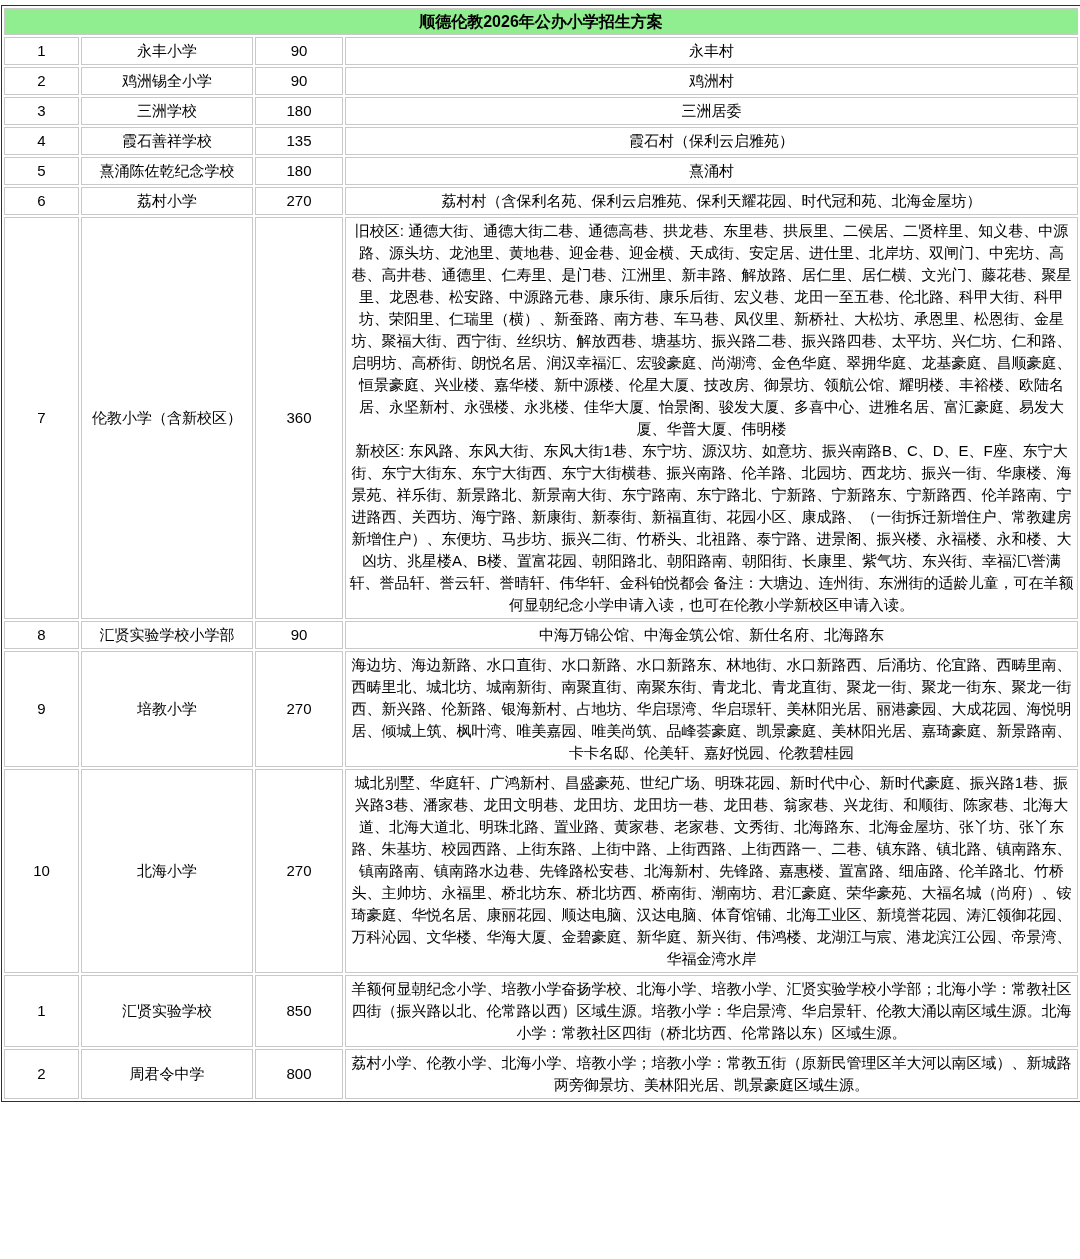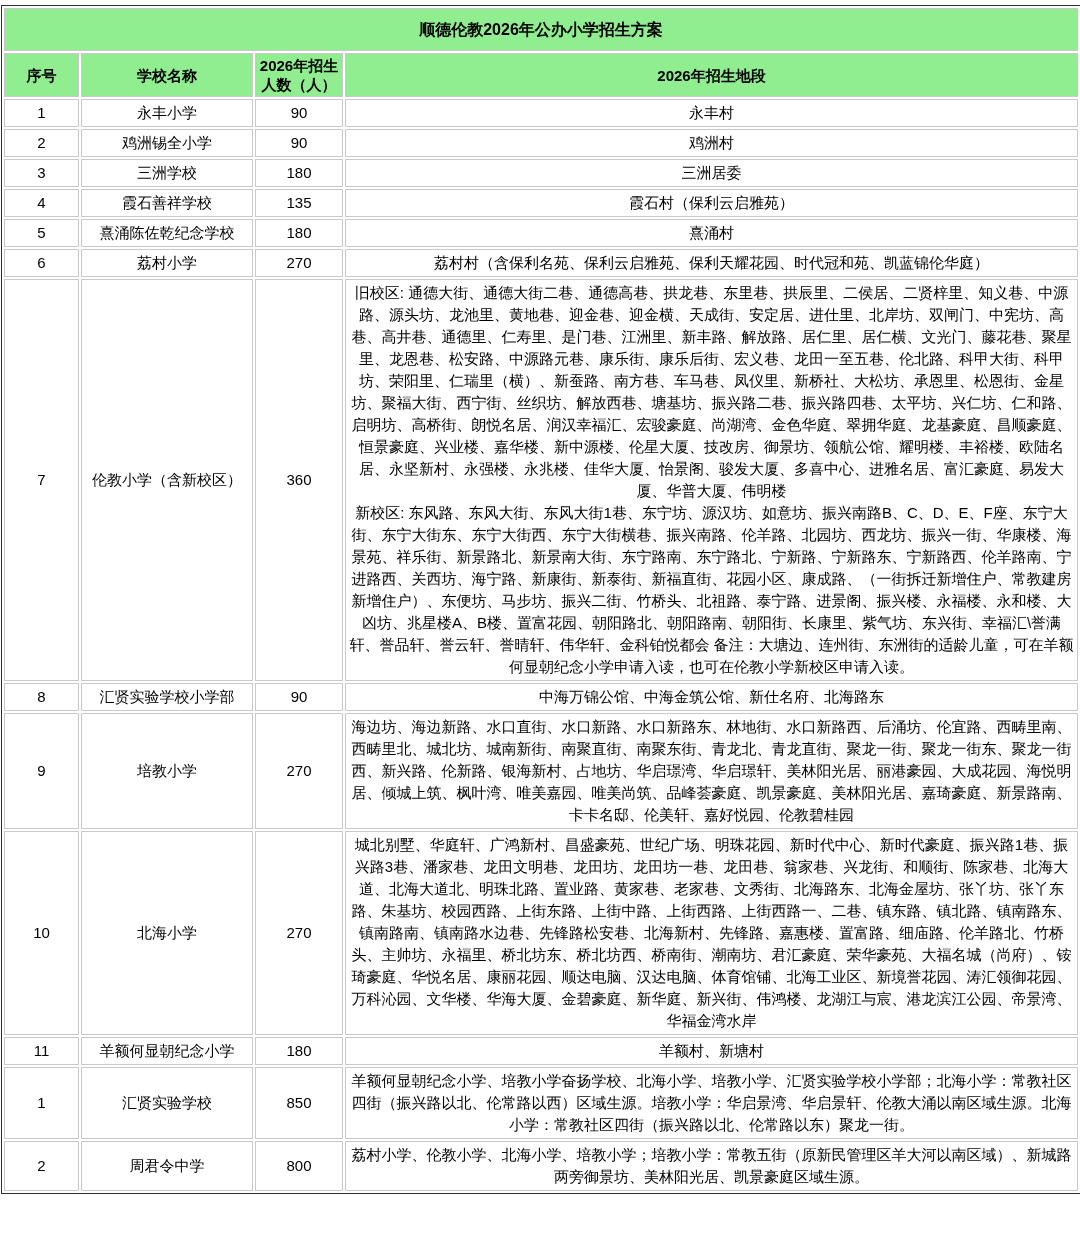--- a/index.html
+++ b/index.html
@@ -23,21 +23,21 @@
     vertical-align:middle;
     padding:2px 3px;
     word-break:break-all;
     color:#000;
   }
   td.section{
     background:#90EE90;
     font-weight:bold;
     font-size:16px;
     line-height:21px;
-    padding:10px;
+    padding:2px;
   }
   td.head{
     background:#90EE90;
     font-weight:bold;
     line-height:19px;
     padding:2px 1px;
   }
   td.area{white-space:pre-wrap;}
 </style>
 </head>
@@ -50,26 +50,20 @@
         <col style="width:172px">
         <col style="width:88px">
         <col style="width:733px">
   </colgroup>
 
   <tbody>
         <tr>
     <td class="section" colspan="4">顺德伦教2026年公办小学招生方案</td>
   </tr>
 
-  <tr>
-    <td class="head">序号</td>
-    <td class="head">学校名称</td>
-    <td class="head">2026年招生人数（人）</td>
-    <td class="head">2026年招生地段</td>
-  </tr>
 
   <tr>
     <td>1</td>
     <td>永丰小学</td>
     <td>90</td>
     <td class="area">永丰村</td>
   </tr>
   <tr>
     <td>2</td>
     <td>鸡洲锡全小学</td>
@@ -91,21 +85,21 @@
   <tr>
     <td>5</td>
     <td>熹涌陈佐乾纪念学校</td>
     <td>180</td>
     <td class="area">熹涌村</td>
   </tr>
   <tr>
     <td>6</td>
     <td>荔村小学</td>
     <td>270</td>
-    <td class="area">荔村村（含保利名苑、保利云启雅苑、保利天耀花园、时代冠和苑、凯蓝锦伦华庭）</td>
+    <td class="area">荔村村（含保利名苑、保利云启雅苑、保利天耀花园、时代冠和苑、北海金屋坊）</td>
   </tr>
   <tr>
     <td>7</td>
     <td>伦教小学（含新校区）</td>
     <td>360</td>
     <td class="area">旧校区: 通德大街、通德大街二巷、通德高巷、拱龙巷、东里巷、拱辰里、二侯居、二贤梓里、知义巷、中源路、源头坊、龙池里、黄地巷、迎金巷、迎金横、天成街、安定居、进仕里、北岸坊、双闸门、中宪坊、高巷、高井巷、通德里、仁寿里、是门巷、江洲里、新丰路、解放路、居仁里、居仁横、文光门、藤花巷、聚星里、龙恩巷、松安路、中源路元巷、康乐街、康乐后街、宏义巷、龙田一至五巷、伦北路、科甲大街、科甲坊、荣阳里、仁瑞里（横）、新蚕路、南方巷、车马巷、凤仪里、新桥社、大松坊、承恩里、松恩街、金星坊、聚福大街、西宁街、丝织坊、解放西巷、塘基坊、振兴路二巷、振兴路四巷、太平坊、兴仁坊、仁和路、启明坊、高桥街、朗悦名居、润汉幸福汇、宏骏豪庭、尚湖湾、金色华庭、翠拥华庭、龙基豪庭、昌顺豪庭、恒景豪庭、兴业楼、嘉华楼、新中源楼、伦星大厦、技改房、御景坊、领航公馆、耀明楼、丰裕楼、欧陆名居、永坚新村、永强楼、永兆楼、佳华大厦、怡景阁、骏发大厦、多喜中心、进雅名居、富汇豪庭、易发大厦、华普大厦、伟明楼
 新校区: 东风路、东风大街、东风大街1巷、东宁坊、源汉坊、如意坊、振兴南路B、C、D、E、F座、东宁大街、东宁大街东、东宁大街西、东宁大街横巷、振兴南路、伦羊路、北园坊、西龙坊、振兴一街、华康楼、海景苑、祥乐街、新景路北、新景南大街、东宁路南、东宁路北、宁新路、宁新路东、宁新路西、伦羊路南、宁进路西、关西坊、海宁路、新康街、新泰街、新福直街、花园小区、康成路、（一街拆迁新增住户、常教建房新增住户）、东便坊、马步坊、振兴二街、竹桥头、北祖路、泰宁路、进景阁、振兴楼、永福楼、永和楼、大凶坊、兆星楼A、B楼、置富花园、朝阳路北、朝阳路南、朝阳街、长康里、紫气坊、东兴街、幸福汇\誉满轩、誉品轩、誉云轩、誉晴轩、伟华轩、金科铂悦都会 备注：大塘边、连州街、东洲街的适龄儿童，可在羊额何显朝纪念小学申请入读，也可在伦教小学新校区申请入读。</td>
   </tr>
   <tr>
     <td>8</td>
@@ -118,33 +112,27 @@
     <td>培教小学</td>
     <td>270</td>
     <td class="area">海边坊、海边新路、水口直街、水口新路、水口新路东、林地街、水口新路西、后涌坊、伦宜路、西畴里南、西畴里北、城北坊、城南新街、南聚直街、南聚东街、青龙北、青龙直街、聚龙一街、聚龙一街东、聚龙一街西、新兴路、伦新路、银海新村、占地坊、华启璟湾、华启璟轩、美林阳光居、丽港豪园、大成花园、海悦明居、倾城上筑、枫叶湾、唯美嘉园、唯美尚筑、品峰荟豪庭、凯景豪庭、美林阳光居、嘉琦豪庭、新景路南、卡卡名邸、伦美轩、嘉好悦园、伦教碧桂园</td>
   </tr>
   <tr>
     <td>10</td>
     <td>北海小学</td>
     <td>270</td>
     <td class="area">城北别墅、华庭轩、广鸿新村、昌盛豪苑、世纪广场、明珠花园、新时代中心、新时代豪庭、振兴路1巷、振兴路3巷、潘家巷、龙田文明巷、龙田坊、龙田坊一巷、龙田巷、翁家巷、兴龙街、和顺街、陈家巷、北海大道、北海大道北、明珠北路、置业路、黄家巷、老家巷、文秀街、北海路东、北海金屋坊、张丫坊、张丫东路、朱基坊、校园西路、上街东路、上街中路、上街西路、上街西路一、二巷、镇东路、镇北路、镇南路东、镇南路南、镇南路水边巷、先锋路松安巷、北海新村、先锋路、嘉惠楼、置富路、细庙路、伦羊路北、竹桥头、主帅坊、永福里、桥北坊东、桥北坊西、桥南街、潮南坊、君汇豪庭、荣华豪苑、大福名城（尚府）、铵琦豪庭、华悦名居、康丽花园、顺达电脑、汉达电脑、体育馆铺、北海工业区、新境誉花园、涛汇领御花园、万科沁园、文华楼、华海大厦、金碧豪庭、新华庭、新兴街、伟鸿楼、龙湖江与宸、港龙滨江公园、帝景湾、华福金湾水岸</td>
   </tr>
-  <tr>
-    <td>11</td>
-    <td>羊额何显朝纪念小学</td>
-    <td>180</td>
-    <td class="area">羊额村、新塘村</td>
-  </tr>
 
 
   <tr>
     <td>1</td>
     <td>汇贤实验学校</td>
     <td>850</td>
-    <td class="area">羊额何显朝纪念小学、培教小学奋扬学校、北海小学、培教小学、汇贤实验学校小学部；北海小学：常教社区四街（振兴路以北、伦常路以西）区域生源。培教小学：华启景湾、华启景轩、伦教大涌以南区域生源。北海小学：常教社区四街（振兴路以北、伦常路以东）聚龙一街。</td>
+    <td class="area">羊额何显朝纪念小学、培教小学奋扬学校、北海小学、培教小学、汇贤实验学校小学部；北海小学：常教社区四街（振兴路以北、伦常路以西）区域生源。培教小学：华启景湾、华启景轩、伦教大涌以南区域生源。北海小学：常教社区四街（桥北坊西、伦常路以东）区域生源。</td>
   </tr>
   <tr>
     <td>2</td>
     <td>周君令中学</td>
     <td>800</td>
     <td class="area">荔村小学、伦教小学、北海小学、培教小学；培教小学：常教五街（原新民管理区羊大河以南区域）、新城路两旁御景坊、美林阳光居、凯景豪庭区域生源。</td>
   </tr>
 
 </tbody>
     </table>

